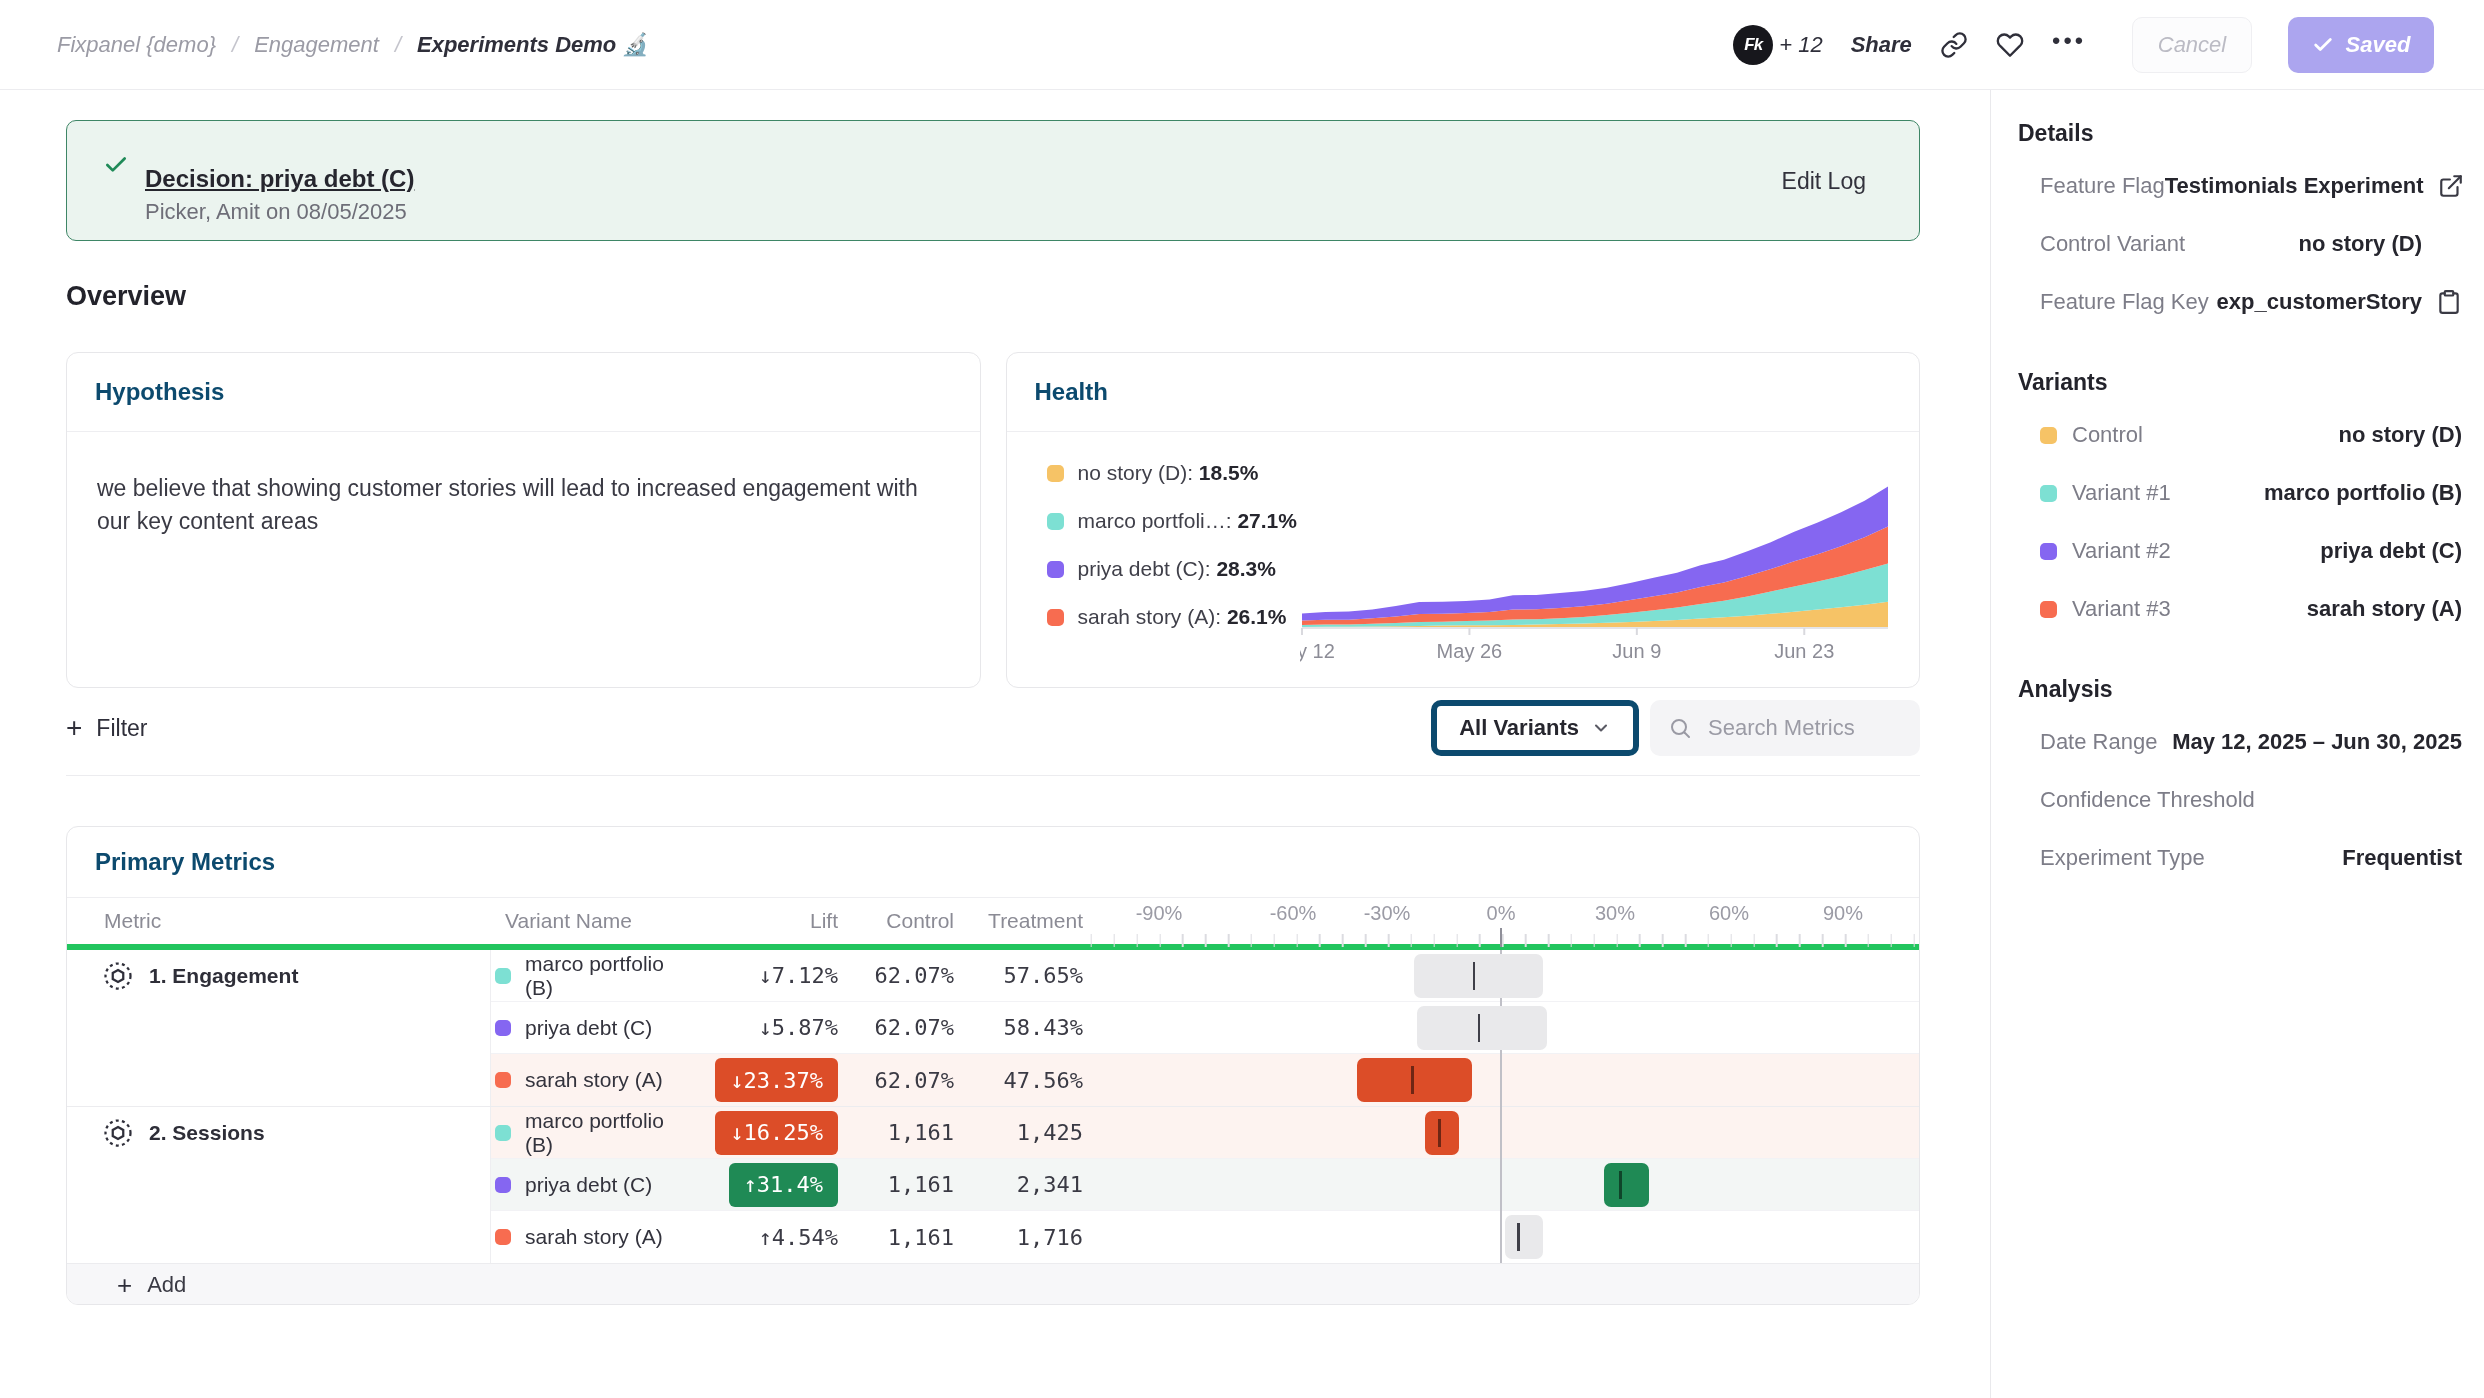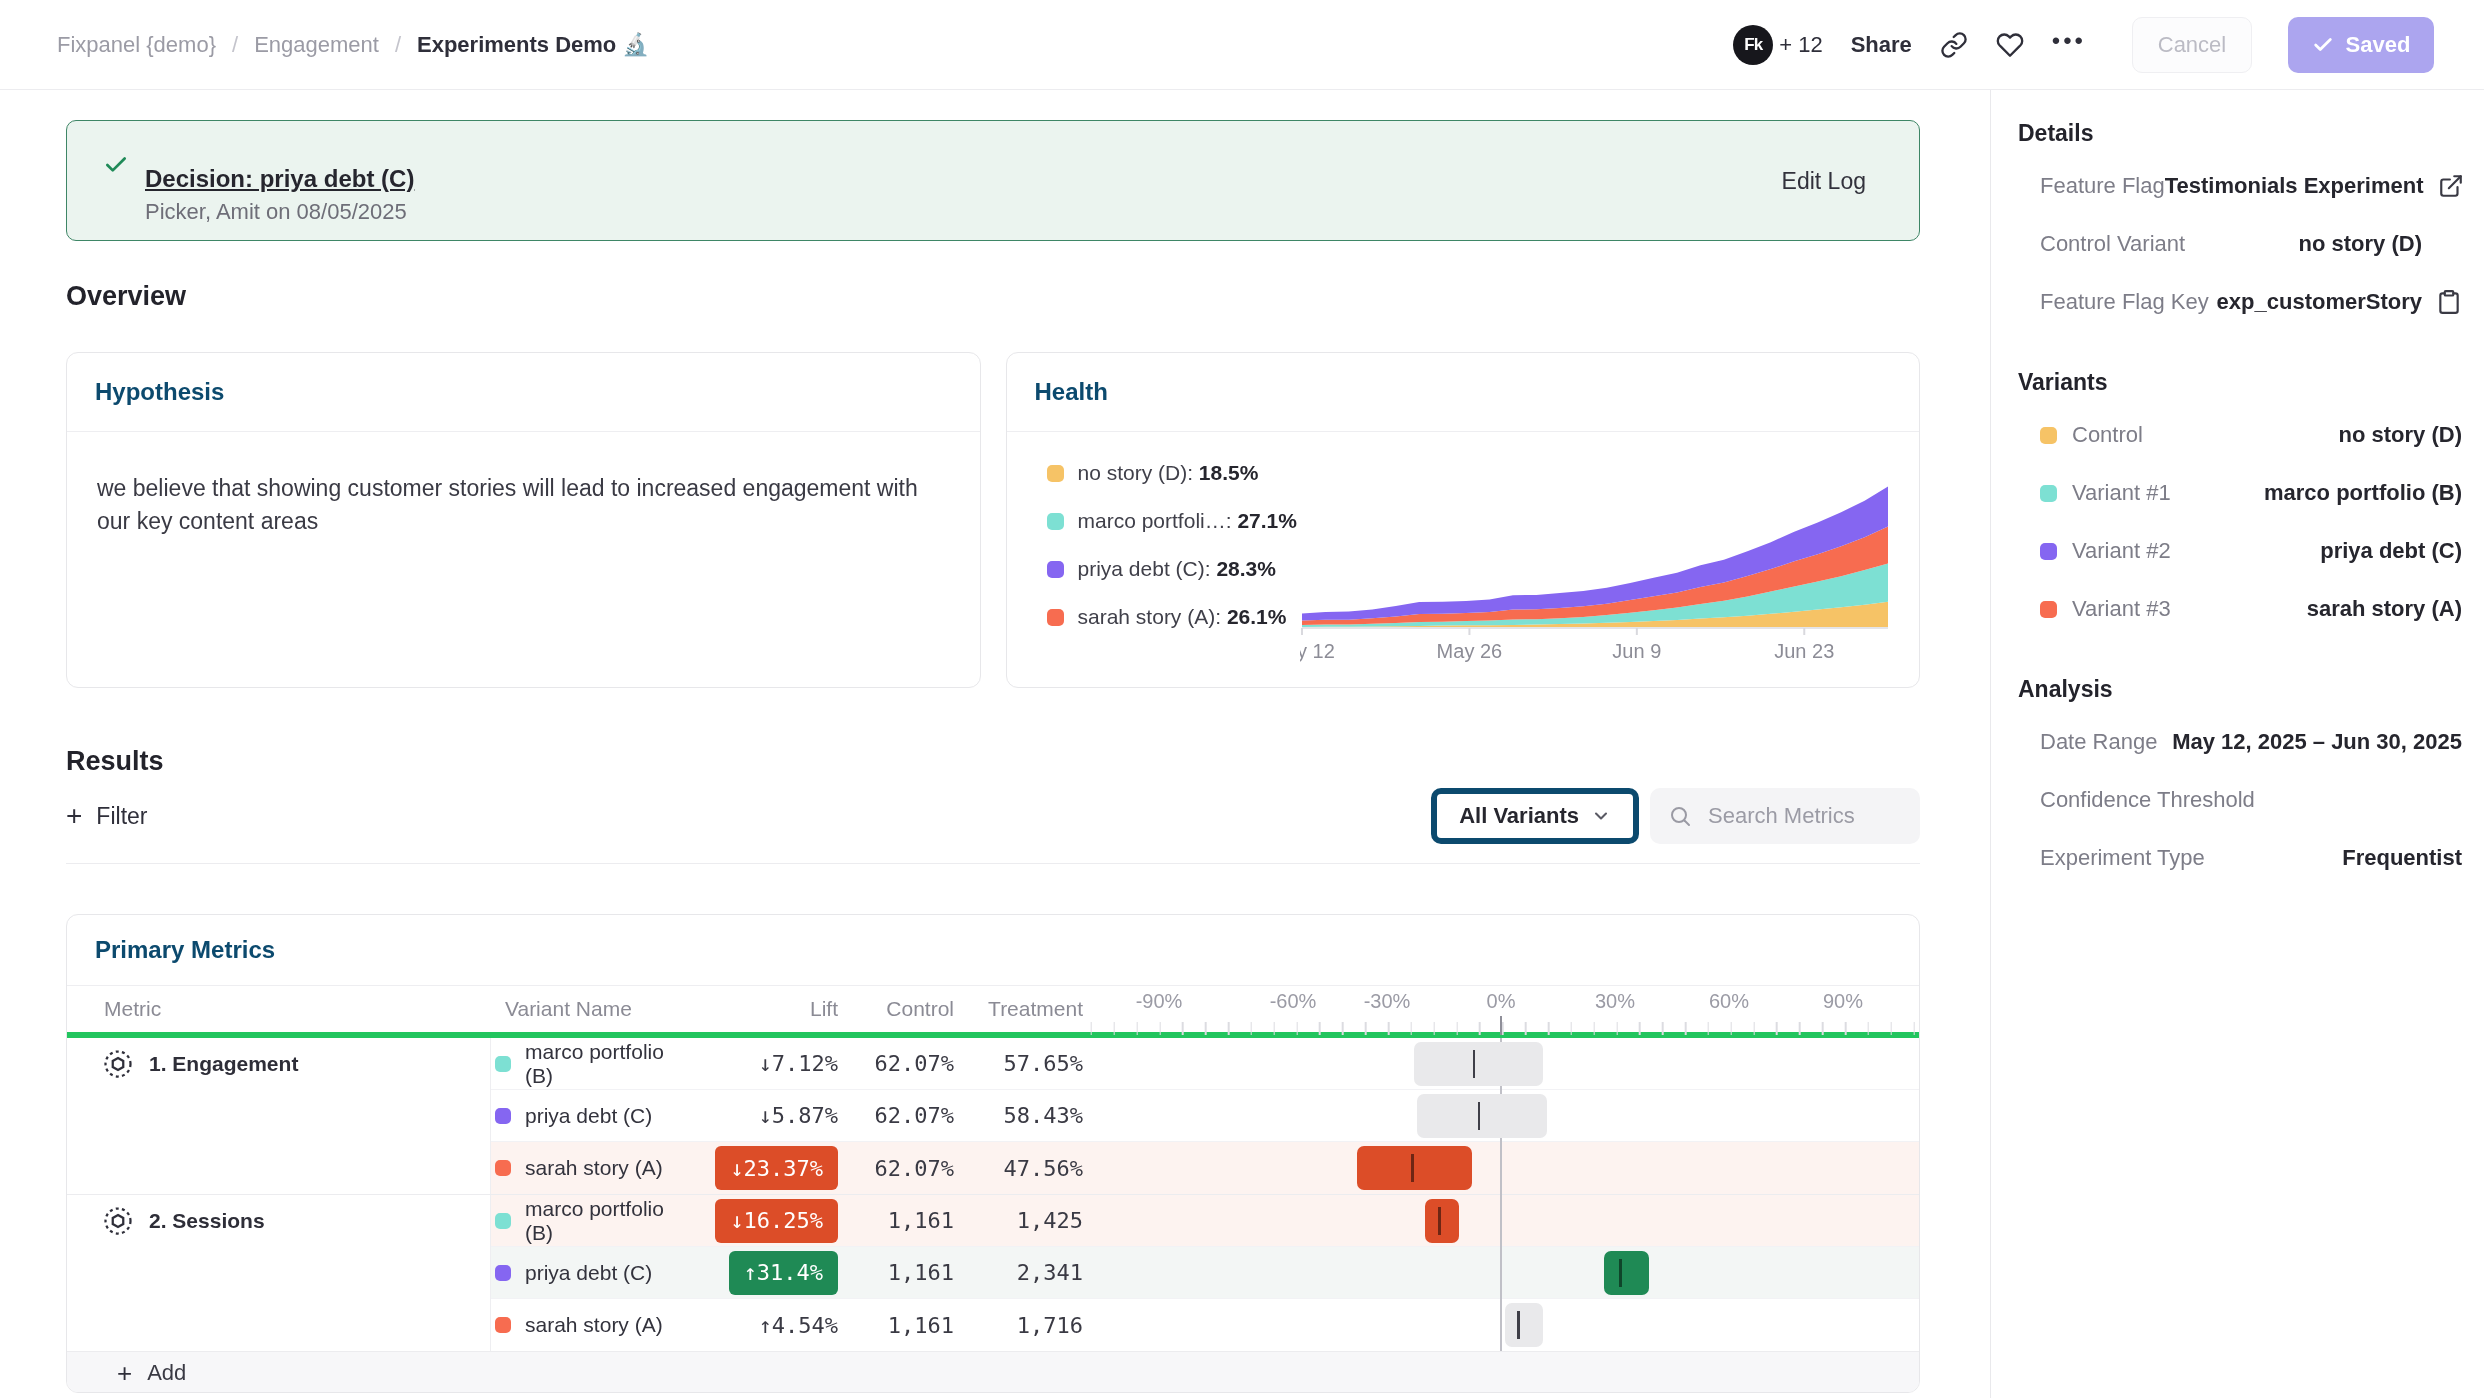--- a/index.html
+++ b/index.html
@@ -1,21 +1,21 @@
 <!DOCTYPE html>
 <html><head>
 <meta charset="utf-8">
 <style>
   html,body{margin:0;padding:0;background:#fff;}
   .app{position:relative;width:2484px;height:1398px;overflow:hidden;background:#fff;
        font-family:"Liberation Sans","DejaVu Sans",sans-serif;color:#32323E;}
   svg{display:block;}
   
   .topbar{position:absolute;top:0;left:0;right:0;height:90px;display:flex;align-items:center;
-          justify-content:space-between;padding:0 50px 0 57px;box-sizing:border-box;border-bottom:1px solid #ECECEF;background:#fff;}
+          justify-content:space-between;padding:0 50px 0 57px;box-sizing:border-box;border-bottom:1px solid #ECECEF;background:#fff;font-style:italic;}
   .crumbs{display:flex;align-items:center;gap:16px;font-size:22px;color:#9B9BA5;}
   .crumbs .crumb{cursor:pointer;}
   .crumbs .sep{color:#C4C4CC;}
   .crumbs .crumb.last{color:#2F2F3A;font-weight:600;}
   .tb-right{display:flex;align-items:center;gap:28px;}
   .avatar{width:40px;height:40px;border-radius:50%;background:#17171c;color:#fff;display:flex;
           align-items:center;justify-content:center;font-weight:700;font-size:17px;letter-spacing:-1px;}
   .collab{font-size:22px;color:#2F2F3A;}
   .share{font-size:22px;font-weight:600;color:#2F2F3A;cursor:pointer;}
   .tb-icon{width:28px;height:28px;color:#2F2F3A;cursor:pointer;}
@@ -219,21 +219,20 @@
               <text x="169.4202" y="226" text-anchor="middle" font-size="20" fill="#8C8C96" font-family="&quot;Liberation Sans&quot;,sans-serif">May 26</text>
               <line x1="336.8404" x2="336.8404" y1="196" y2="203" stroke="#D9D9DE" stroke-width="2"></line>
               <text x="336.8404" y="226" text-anchor="middle" font-size="20" fill="#8C8C96" font-family="&quot;Liberation Sans&quot;,sans-serif">Jun 9</text>
               <line x1="504.2606" x2="504.2606" y1="196" y2="203" stroke="#D9D9DE" stroke-width="2"></line>
               <text x="504.2606" y="226" text-anchor="middle" font-size="20" fill="#8C8C96" font-family="&quot;Liberation Sans&quot;,sans-serif">Jun 23</text>
             </svg>
         </div>
       </div>
     </div>
 
-    <div class="h-section" style="margin-top:58px;">Results</div>
     <div class="res-controls">
       <div class="filter-btn">
         <span class="plus-glyph">+</span>
         <span>Filter</span>
       </div>
       <div class="res-spacer"></div>
       <div class="variants-dd">
         <span>All Variants</span>
         <svg viewBox="0 0 24 24" fill="none" stroke="currentColor" stroke-width="2.5" stroke-linecap="round" stroke-linejoin="round">
             <polyline points="6 9 12 15 18 9"></polyline>

